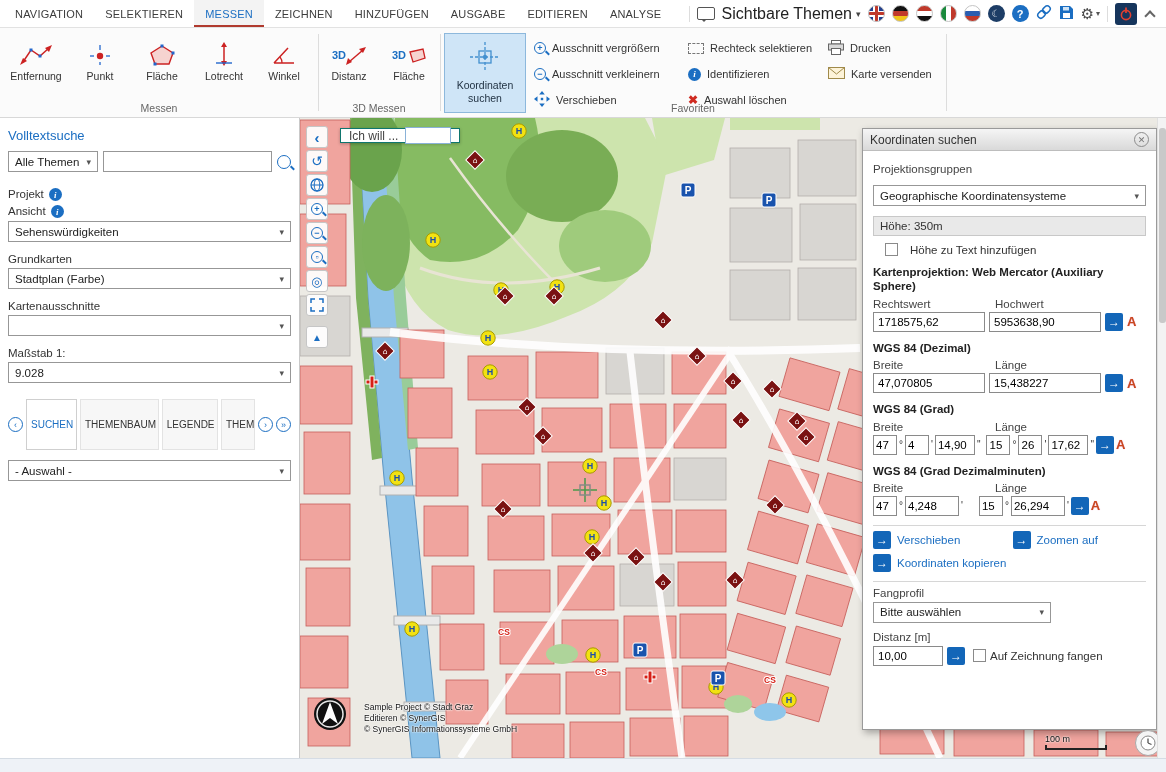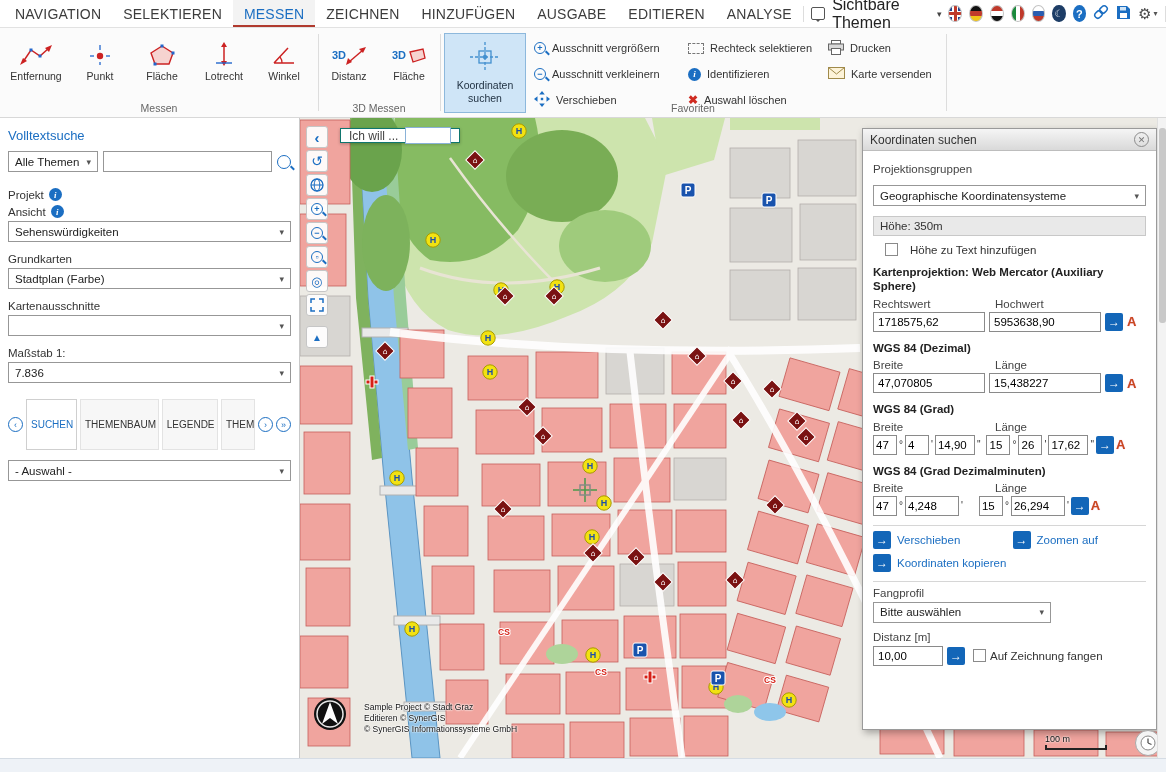--- a/index.html
+++ b/index.html
@@ -1,21 +1,21 @@
 <!DOCTYPE html>
 <html><head>
 <meta charset="utf-8">
 <style>
   *{margin:0;padding:0;box-sizing:border-box}
   body{font-family:"Liberation Sans",sans-serif;background:#fff}
   #app{position:relative;width:1166px;height:772px;overflow:hidden;background:#fff;color:#333;font-size:12px}
 
   
   .menubar{position:absolute;top:0;left:0;right:0;height:28px;background:#fff;border-bottom:1px solid #e2e2e2;display:flex;align-items:stretch;padding-left:4px;z-index:40}
-  .menu-item{display:flex;align-items:center;padding:0 11px;font-size:14px;color:#3c3c3c;letter-spacing:.2px;cursor:pointer;white-space:nowrap}
+  .menu-item{display:flex;align-items:center;padding:0 11px;font-size:11px;color:#3c3c3c;letter-spacing:.2px;cursor:pointer;white-space:nowrap}
   .menu-item.active{color:#1b6ec2;background:#f3f3f3;box-shadow:inset 0 -2px 0 #b03a2e}
   .menubar-right{margin-left:auto;display:flex;align-items:center;gap:7px;padding-right:8px}
   .msep{width:1px;height:16px;background:#ddd}
   .bubble-icon{width:18px;height:13px;border:1.5px solid #555;border-radius:2px;position:relative}
   .bubble-icon:after{content:"";position:absolute;left:3px;bottom:-6px;border:3px solid transparent;border-top-color:#555}
   .sichtbare{font-size:16px;color:#222;display:flex;align-items:center;gap:4px;cursor:pointer}
   .sichtbare:after{content:"▾";font-size:9px;color:#444}
   .flag{width:17px;height:17px;border-radius:50%;border:1px solid #c4c4c4;cursor:pointer}
   .flag-en{background:
     linear-gradient(#c0392b,#c0392b) 50% 50%/17px 3px no-repeat,
@@ -57,21 +57,21 @@
   .redx{color:#cf2b21;font-weight:bold;font-size:12px;flex:none}
   .redx:before{content:"✖"}
 
   
   .sidebar{position:absolute;top:118px;left:0;width:300px;height:640px;background:#fff;border-right:1px solid #c9c9c9;padding:8px 8px 0 8px;z-index:20}
   .vts{color:#1b6ec2;font-size:13px;margin:2px 0 8px;cursor:pointer}
   .search-row{display:flex;gap:5px;align-items:center}
   .sel{height:21px;border:1px solid #979797;background:#fff;display:flex;align-items:center;justify-content:space-between;padding:0 6px;font-size:11.5px;color:#222;cursor:pointer}
   .sel:after{content:"▾";font-size:9px;color:#555;margin-left:6px}
   .tinput{height:21px;border:1px solid #979797;background:#fff;font-size:11.5px;padding:0 4px;font-family:"Liberation Sans",sans-serif}
-  .sb-label{font-size:11.5px;color:#333;margin:11px 0 3px;display:flex;align-items:center;gap:5px}
+  .sb-label{font-size:11.5px;color:#333;margin:11px 0 3px;display:flex;align-items:flex-start;gap:5px}
   .tabstrip{display:flex;align-items:center;gap:3px;margin-top:16px}
   .tab{font-size:10px;color:#333;padding:19px 4px;border:1px solid #e3e3e3;background:#f7f7f7;cursor:pointer;white-space:nowrap;overflow:hidden}
   .tab.active{color:#1b6ec2;background:#fff;border-color:#cfcfcf}
   .circ{width:15px;height:15px;border:1px solid #1b6ec2;border-radius:50%;color:#1b6ec2;font-size:9px;display:flex;align-items:center;justify-content:center;flex:none;cursor:pointer}
 
   
   .map{position:absolute;left:300px;top:118px;width:866px;height:640px;overflow:hidden;background:#eceae4;z-index:1}
   .ichwill{position:absolute;left:40px;top:10px;height:15px;background:#fff;border:1px solid #0f766e;display:flex;align-items:center;gap:7px;padding:0 8px;font-size:12px;color:#444;box-shadow:0 1px 3px rgba(0,0,0,.25);z-index:5}
   .ichwill input{width:46px;height:17px;border:1px solid #8ab2d8}
   .mtb{position:absolute;left:6px;top:8px;display:flex;flex-direction:column;gap:2px;z-index:5}
@@ -336,21 +336,21 @@
     <div class="sb-label">Grundkarten</div>
     <div class="sel">
         <span>Stadtplan (Farbe)</span>
       </div>
     <div class="sb-label">Kartenausschnitte</div>
     <div class="sel">
         <span></span>
       </div>
     <div class="sb-label">Maßstab 1:</div>
     <div class="sel">
-        <span>7.836</span>
+        <span>9.028</span>
       </div>
     <div class="tabstrip">
       <span class="circ">‹</span>
       <span class="tab active">SUCHEN</span>
       <span class="tab">THEMENBAUM</span>
       <span class="tab">LEGENDE</span>
       <span class="tab" style="max-width:34px">THEM</span>
       <span class="circ">›</span>
       <span class="circ">»</span>
     </div>

